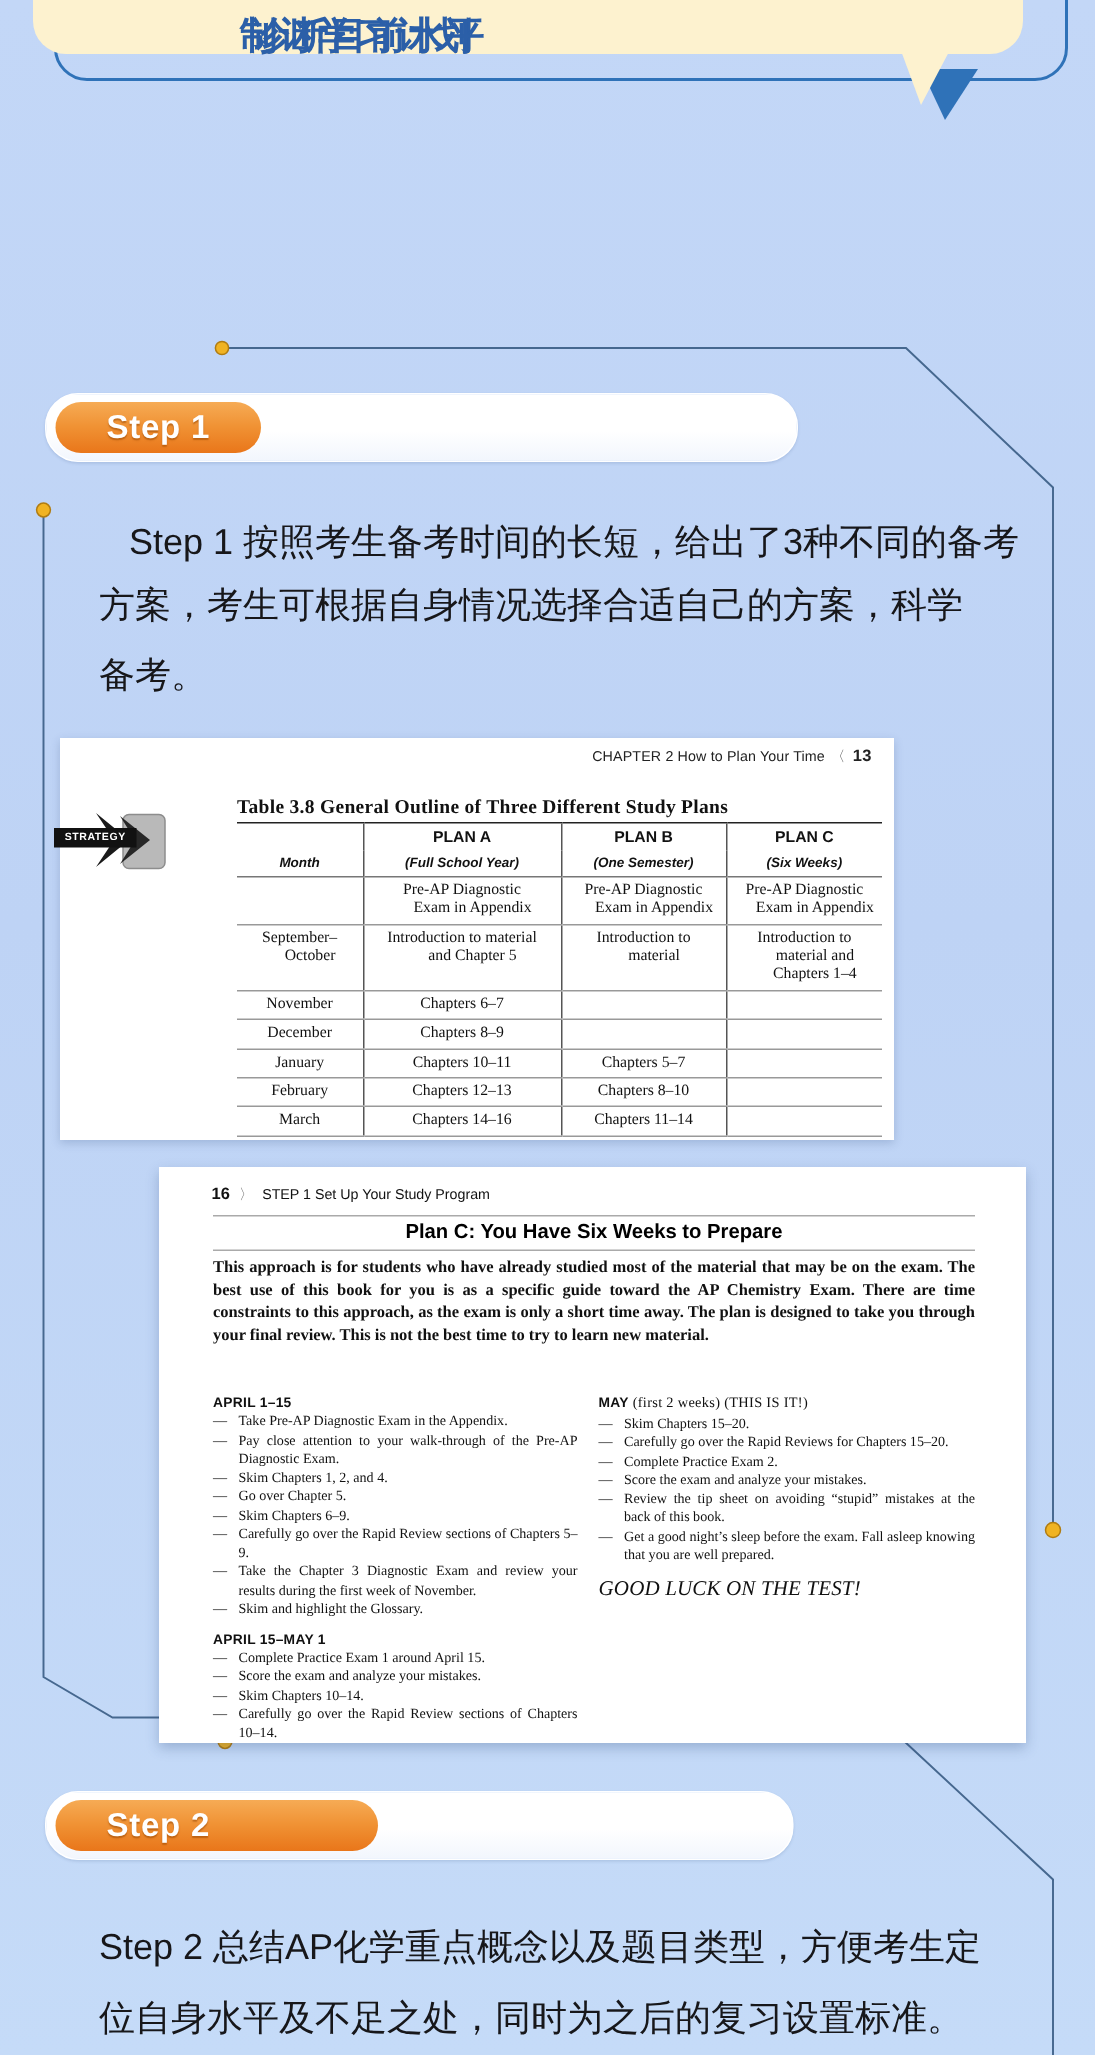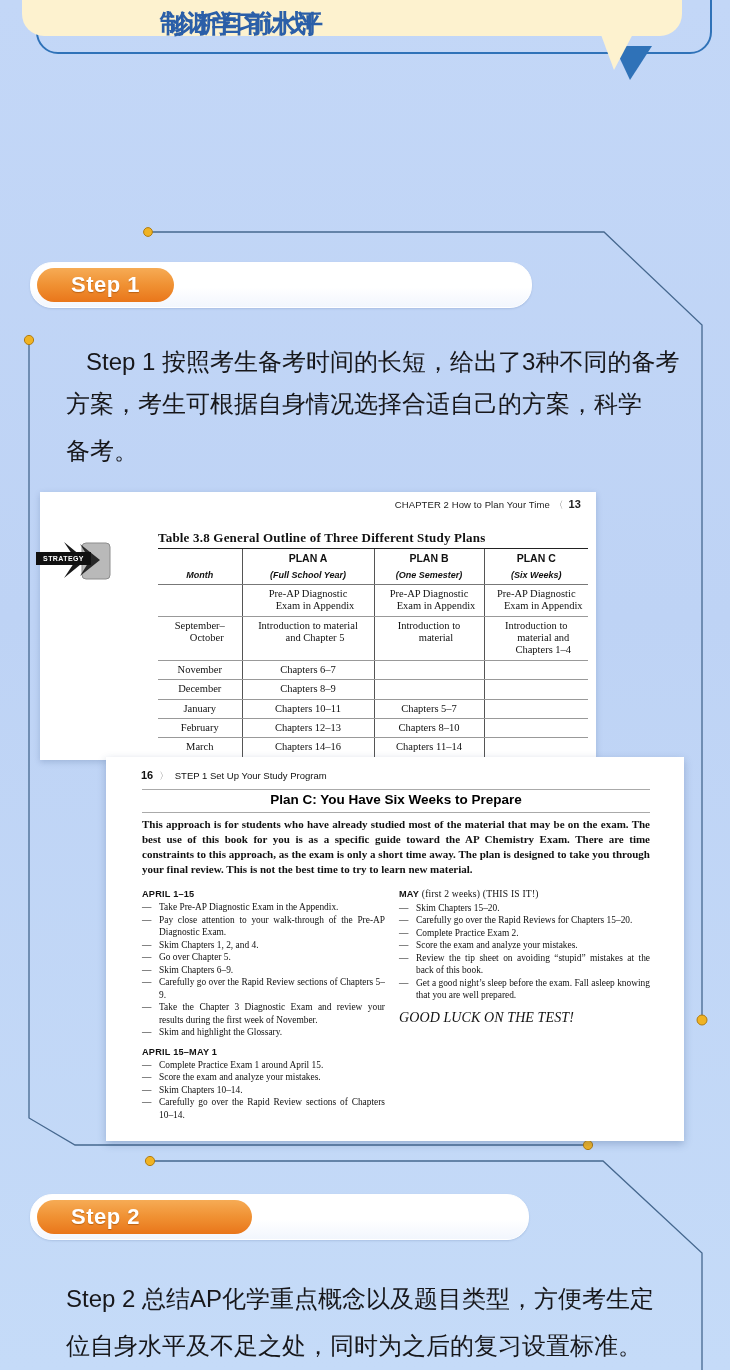--- a/index.html
+++ b/index.html
@@ -109,40 +109,40 @@
   table.book-table .plan{font-family:"Liberation Sans",sans-serif;font-weight:bold;font-size:10.5px;}
   table.book-table .sub{font-family:"Liberation Sans",sans-serif;font-style:italic;font-weight:bold;font-size:9px;}
   table.book-table tr.subrow td{border-bottom:1px solid #777;}
   table.book-table tr.rowline td{border-bottom:1px solid #999;}
   .ind{display:block;padding-left:14px;text-indent:-14px;}
   .ind2{display:block;padding-left:14px;}
   col.c1{width:84px;} col.c2{width:132px;} col.c3{width:110px;} col.c4{width:104px;}
 
   
   #page-planc{
-    position:absolute;left:106px;top:757px;width:578px;height:384px;
+    position:absolute;left:106px;top:778px;width:578px;height:384px;
     background:#ffffff;overflow:hidden;
     box-shadow:0 3px 8px rgba(40,70,120,.28);
     font-family:"Liberation Serif","DejaVu Serif",serif;color:#111;
   }
   #planc-runhead{position:absolute;left:35px;top:12px;font-family:"Liberation Sans",sans-serif;font-size:9.5px;}
   #planc-runhead .num{font-weight:bold;font-size:11px;}
   #planc-runhead .chev{color:#777;margin:0 6px;}
   #planc-rule-top{position:absolute;left:36px;top:32px;width:508px;border-top:1px solid #aaa;}
   #planc-title{
     position:absolute;left:36px;top:35px;width:508px;text-align:center;
     font-family:"Liberation Sans",sans-serif;font-weight:bold;font-size:13.5px;color:#000000;
   }
   #planc-rule-bot{position:absolute;left:36px;top:55px;width:508px;border-top:1px solid #aaa;}
   #planc-intro{
     position:absolute;left:36px;top:60px;width:508px;font-size:11px;line-height:1.36;
     text-align:justify;
     font-weight:bold;
   }
-  .col{position:absolute;font-size:9.4px;line-height:1.33;}
+  .col{position:absolute;font-size:9.4px;line-height:1.33;margin-top:20px;}
   #col-left{left:36px;top:131px;width:243px;}
   #col-right{left:293px;top:131px;width:251px;}
   .dh{font-family:"Liberation Sans",sans-serif;font-weight:bold;font-size:9.2px;margin-bottom:1px;letter-spacing:.2px;}
   .dh .reg{font-family:"Liberation Serif",serif;font-weight:normal;font-size:9.6px;}
   ul.dash{list-style:none;margin:0 0 7px 0;padding:0;}
   ul.dash li{position:relative;padding-left:17px;margin-bottom:0px;}
   ul.dash li:before{content:"—";position:absolute;left:0;top:0;}
   li.just{text-align:justify;}
   #goodluck{margin-top:7px;font-size:14px;letter-spacing:.1px;font-style:italic;}
 </style>

